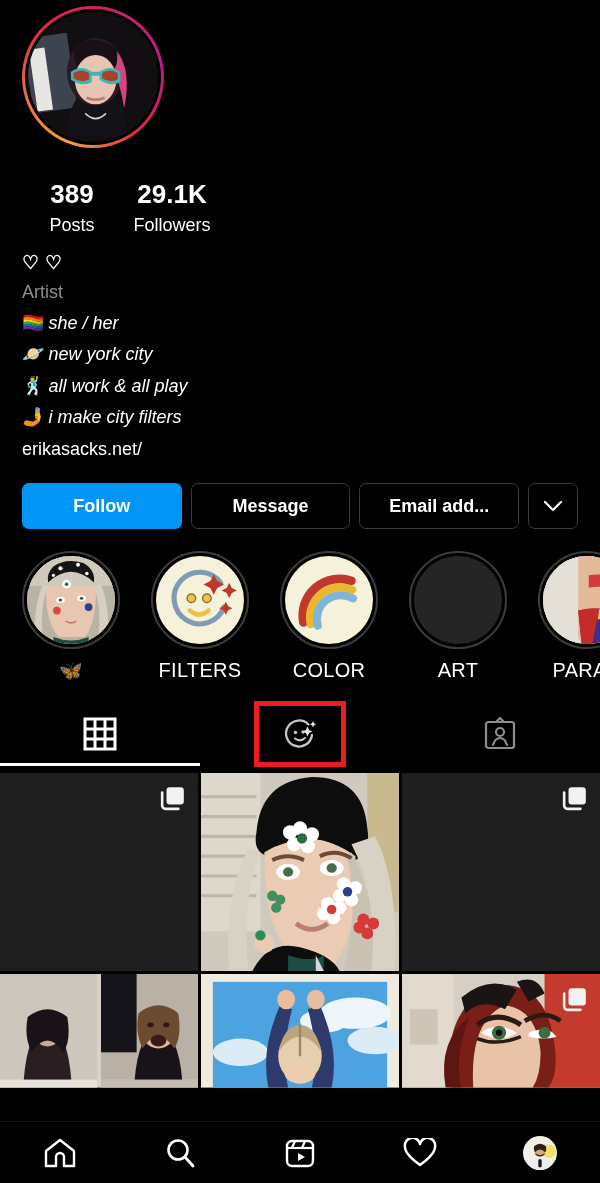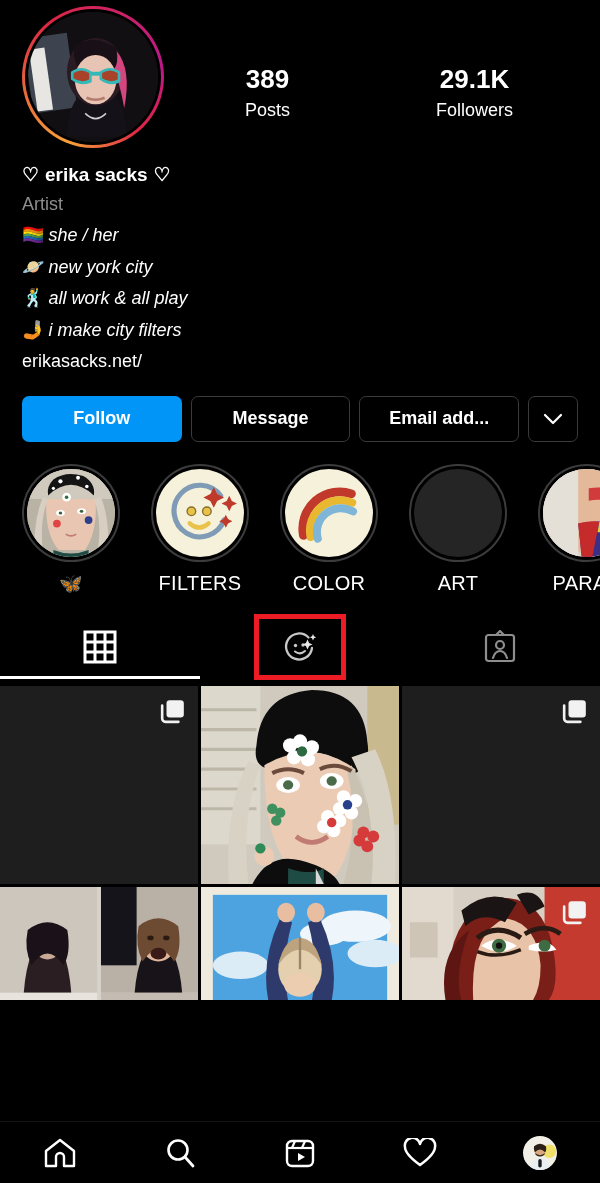--- a/index.html
+++ b/index.html
@@ -17,21 +17,21 @@
   .header-title {
     font-size: 27px; font-weight: 700; letter-spacing: -0.2px;
     margin-left: 30px; color:#fff;
   }
   .header-spacer { flex: 1; }
   .kebab { width: 40px; height: 46px; display:flex; flex-direction:column;
            align-items:center; justify-content:center; gap:4px; }
   .kebab i { display:block; width:4px; height:4px; border-radius:50%; background:#fff; }
 
   
-  .profile-row { display:flex; align-items:center; padding: 6px 22px 0 22px; }
+  .profile-row { display:flex; align-items:flex-start; padding: 6px 22px 0 22px; flex-direction: column; }
   .avatar-wrap { width: 142px; height: 142px; position: relative; flex: none; }
   .avatar-ring {
     position:absolute; inset:0; border-radius:50%;
     background: conic-gradient(from 200deg, #f9a13a, #e6683c, #dc2743, #cc2366, #bc1888, #dc2743, #f9a13a);
     padding: 3px;
   }
   .avatar-inner { width:100%; height:100%; border-radius:50%; background:#000; padding:3px; }
   .avatar-img { width:100%; height:100%; border-radius:50%; overflow:hidden; position:relative;
                 background:#1d1a1c; }
 
@@ -130,21 +130,20 @@
       <div class="stat">
         <div class="stat-num">29.1K</div>
         <div class="stat-label">Followers</div>
       </div>
     </div>
   </div>
 
   <div class="bio">
     <div class="bio-name">
       <span>♡</span>
-      <span>erika sacks</span>
       <span>♡</span>
     </div>
     <div class="bio-cat">Artist</div>
 
     <div class="bio-line">
       <span class="emo">🏳️‍🌈</span><span>she / her</span>
     </div>
     <div class="bio-line">
       <span class="emo">🪐</span><span>new york city</span>
     </div>

